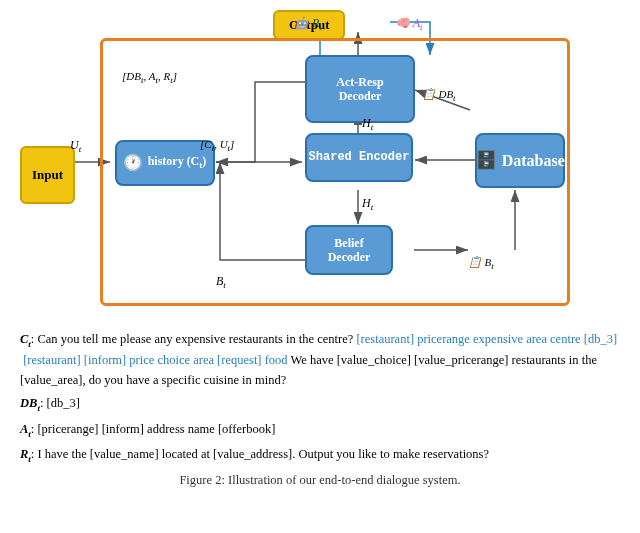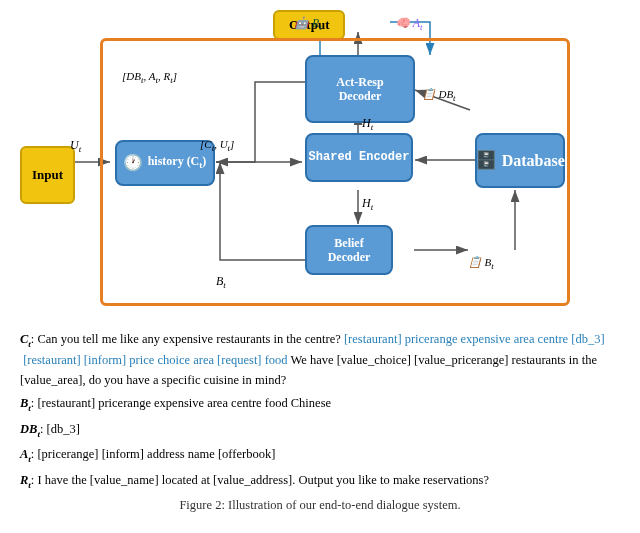--- a/index.html
+++ b/index.html
@@ -274,27 +274,24 @@
 
   <div class="diag-label" style="left:408px;top:246px;font-size:11px;margin-left:40px;">
     📋 B<sub>t</sub>
   </div>
 
 </div>
 
 <div class="text-content">
 
   <p>
-    <strong><em>C<sub>t</sub></em></strong><span>: Can you tell me like any expensive restaurants in the centre? </span><span class="blue-text">[restaurant] pricerange expensive area centre [db_3] &nbsp;[restaurant] [inform] price choice area [request] food</span><span> We have [value_choice] [value_pricerange] restaurants in the [value_area], do you have a specific cuisine in mind?</span>
+    <strong><em>C<sub>t</sub></em></strong><span>: Can you tell me please any expensive restaurants in the centre? </span><span class="blue-text">[restaurant] pricerange expensive area centre [db_3] &nbsp;[restaurant] [inform] price choice area [request] food</span><span> We have [value_choice] [value_pricerange] restaurants in the [value_area], do you have a specific cuisine in mind?</span>
   </p>
 
 
-  <p>
-    <strong><em>B<sub>t</sub></em></strong><span>: [restaurant] pricerange expensive area centre food Chinese</span>
-  </p>
 
   <p>
     <strong><em>DB<sub>t</sub></em></strong><span>: [db_3]</span>
   </p>
 
   <p>
     <strong><em>A<sub>t</sub></em></strong><span>: [pricerange] [inform] address name [offerbook]</span>
   </p>
 
   <p>

